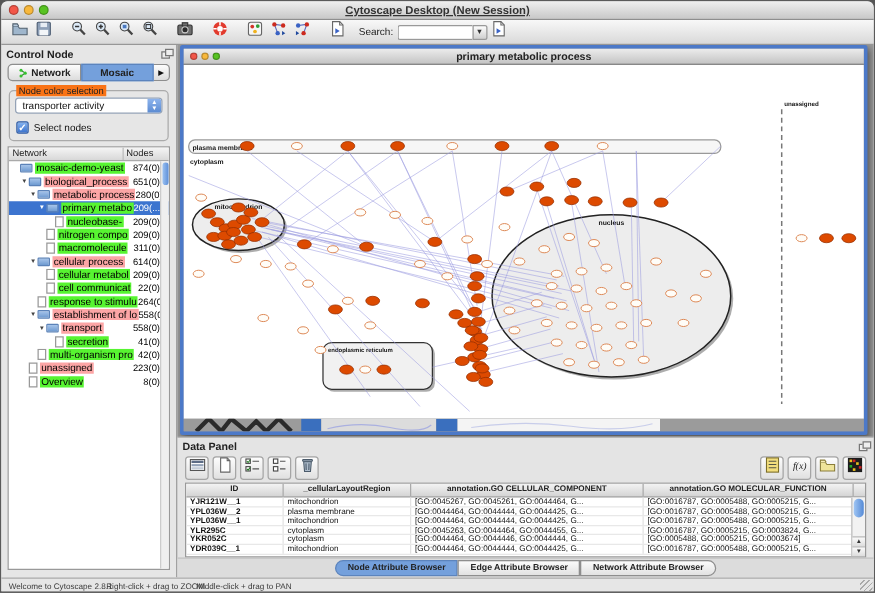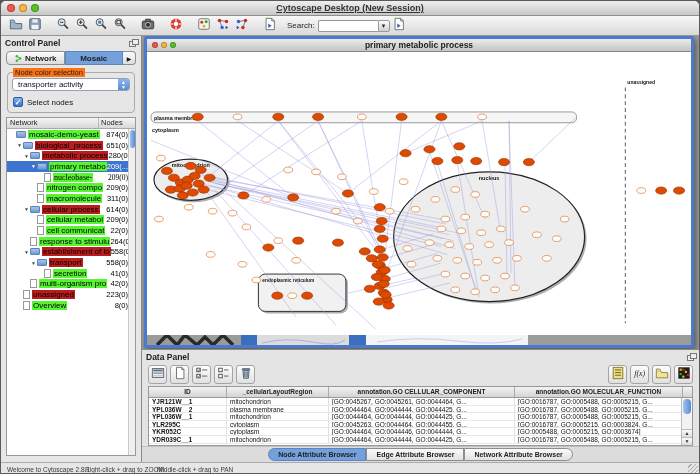--- a/index.html
+++ b/index.html
@@ -56,21 +56,21 @@
   .tree-header .c2{width:36px;padding-left:2px;}
   .tree-body{flex:1;font-size:8px;overflow:hidden;}
   .tree-row{height:10.7px;display:flex;align-items:center;white-space:nowrap;overflow:hidden;padding-right:7px;}
   .tree-row.selected{background:#3c74cf;}
   .tr-arrow{width:7px;font-size:5px;color:#444;text-align:center;flex:none;}
   .tree-row.selected .tr-arrow{color:#fff;}
   .tr-folder{width:10px;height:7px;background:linear-gradient(#a6c4ea,#6f9bd1);border:1px solid #5b82b8;
              border-radius:1px;margin-right:2px;flex:none;}
   .tr-file{width:7px;height:9px;background:#fff;border:1px solid #999;margin-right:2px;flex:none;}
   .tr-label{padding:0 1px;color:#000;overflow:hidden;flex:none;}
-  .bg-green{background:#57f431;} .bg-red{background:#b91c1c;}
+  .bg-green{background:#57f431;} .bg-red{background:#fca5a5;}
   .tr-count{margin-left:auto;color:#000;font-size:7.5px;flex:none;}
   .tree-row.selected .tr-count{color:#fff;}
   .tree-scroll{position:absolute;right:0;top:11px;bottom:0;width:7px;background:#efefef;border-left:1px solid #ccc;}
   .tree-thumb{position:absolute;top:1px;left:1px;width:5px;height:18px;border-radius:3px;
               background:linear-gradient(90deg,#9cc2f2,#5a8cd6);}
   
   .workspace{flex:1;display:flex;flex-direction:column;min-width:0;}
   .desktop{flex:1;position:relative;background:#9b9b9b;overflow:hidden;}
   .net-window{position:absolute;left:2px;top:0;width:550px;height:312px;border:3px solid #4c79c8;border-radius:2px;
               background:#9b9b9b;box-shadow:2px 3px 6px rgba(0,0,0,.45);display:flex;flex-direction:column;}
@@ -243,21 +243,21 @@
             <path d="M10 1.5 v3 h3" fill="none" stroke="#666"></path>
             <path d="M6 7.5 l4 2.5 -4 2.5 z" fill="#3a62c4"></path>
           </svg></span>
       </span>
   </div>
 
   <div class="main">
 
     <div class="control-panel">
       <div class="panel-header">
-        <span>Control Panel</span>
+        <span>Control Node</span>
         <span class="float-icon"></span>
       </div>
       <div class="cp-tabs">
         <div class="cp-tab first">
           <svg width="9" height="9" viewBox="0 0 16 16">
             <line x1="5" y1="4" x2="11" y2="8" stroke="#2a8a2a" stroke-width="1.5"></line>
             <line x1="5" y1="12" x2="11" y2="8" stroke="#2a8a2a" stroke-width="1.5"></line>
             <circle cx="5" cy="4" r="2.2" fill="#35c02f"></circle>
               <circle cx="11" cy="8" r="2.2" fill="#35c02f"></circle>
             <circle cx="5" cy="12" r="2.2" fill="#35c02f"></circle>
@@ -306,21 +306,21 @@
               <span class="tr-folder"></span>
               <span class="tr-label bg-red">metabolic process</span>
               <span class="tr-count">280(0)</span>
             </div>
             <div class="tree-row selected" style="padding-left: 23px;">
               <span class="tr-arrow">▼</span>
               <span class="tr-folder"></span>
               <span class="tr-label bg-green">primary metabo</span>
               <span class="tr-count">209(...</span>
             </div>
-            <div class="tree-row" style="padding-left: 30px; font-family: Liberation Serif, serif;">
+            <div class="tree-row" style="padding-left: 30px;">
               <span class="tr-arrow"></span>
               <span class="tr-file"></span>
               <span class="tr-label bg-green">nucleobase-</span>
               <span class="tr-count">209(0)</span>
             </div>
             <div class="tree-row" style="padding-left: 23px;">
               <span class="tr-arrow"></span>
               <span class="tr-file"></span>
               <span class="tr-label bg-green">nitrogen compo</span>
               <span class="tr-count">209(0)</span>

